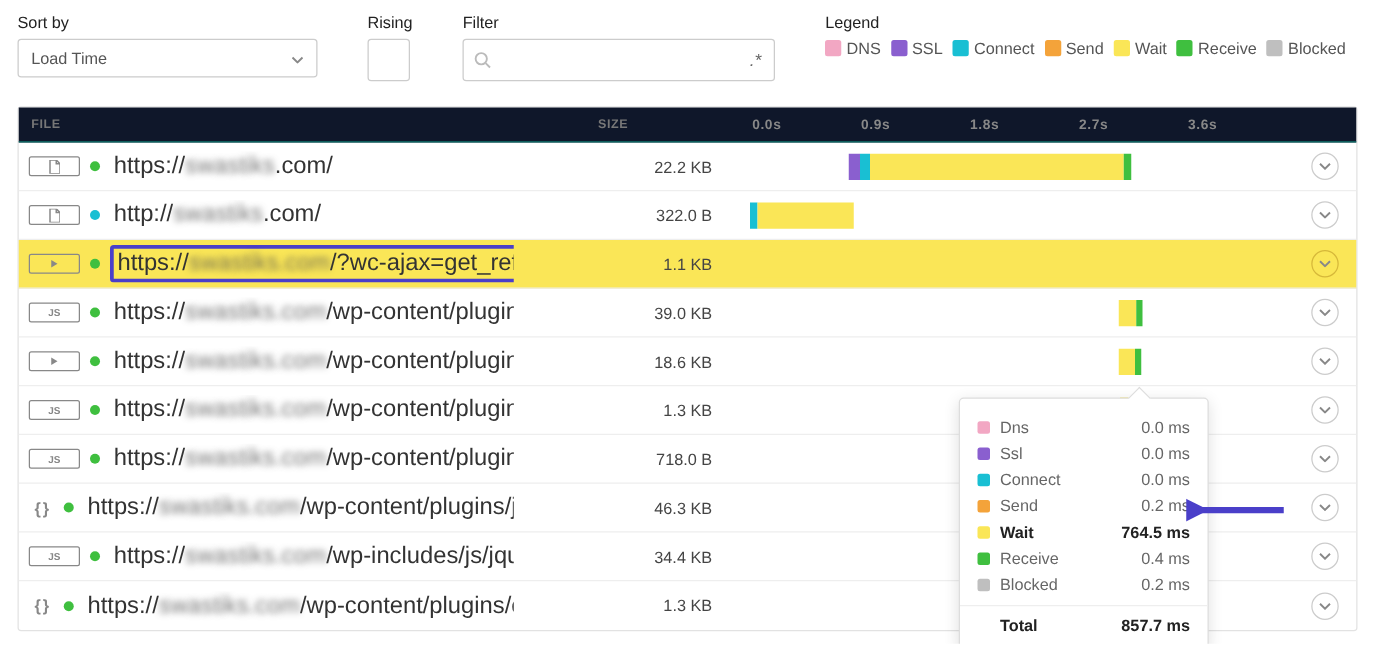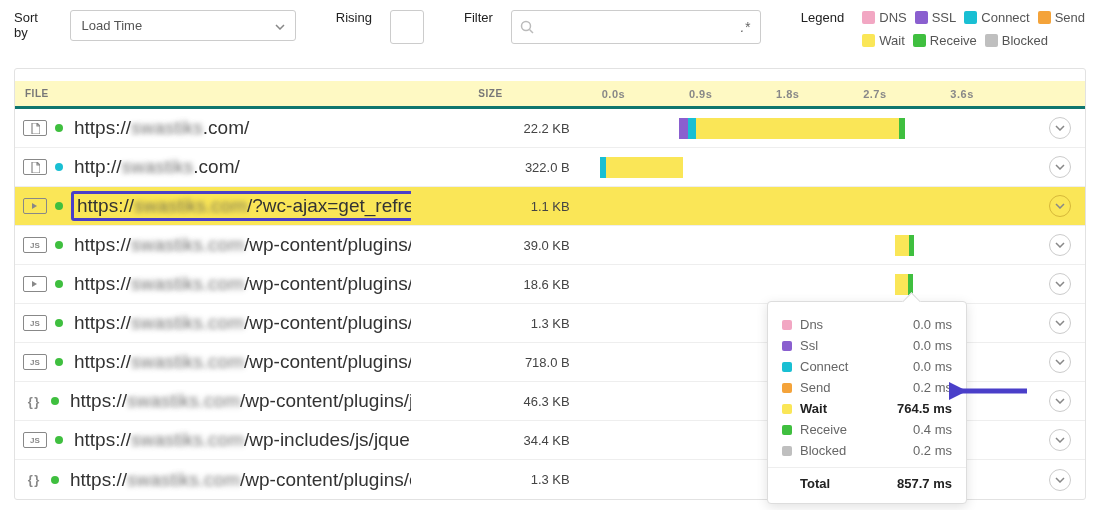--- a/index.html
+++ b/index.html
@@ -1,49 +1,49 @@
 <!DOCTYPE html>
 <html><head>
 <meta charset="utf-8">
 <style>
 * { box-sizing: border-box; margin: 0; padding: 0; font-family: -apple-system, BlinkMacSystemFont, "Segoe UI", Arial, sans-serif; }
 body { background: #fff; padding: 10px 14px; font-size: 13px; color: #333; width: 1100px; }
 
 
 .controls { display: flex; gap: 40px; align-items: flex-start; margin-bottom: 20px; }
-.ctrl-group { display: flex; gap: 18px; }
+.ctrl-group { display: flex; flex-direction: column; gap: 6px; }
 .ctrl-label { font-size: 13px; color: #222; }
 .select-box { display:flex; align-items:center; justify-content:space-between; border:1px solid #ccc; border-radius:3px; padding:7px 10px; width:240px; background:#fff; color:#555; cursor:pointer; }
 .select-box .chev { color:#888; }
 .rising-box { border:1px solid #ccc; border-radius:3px; width:34px; height:34px; background:#fff; cursor:pointer; }
 .filter-box { display:flex; align-items:center; border:1px solid #ccc; border-radius:3px; width:250px; height:34px; padding:0 8px; background:#fff; }
 .filter-box svg { flex:0 0 auto; }
 .filter-box input { flex:1; border:none; outline:none; font-size:13px; padding-left:6px; background:transparent; }
 .filter-star { color:#666; font-style:italic; font-size:14px; padding-right:2px; }
 
 .legend-items { display:flex; gap:8px; align-items:center; flex-wrap:wrap; }
 .leg { display:flex; align-items:center; gap:4px; font-size:13px; color:#555; }
 .sw { width:13px; height:13px; border-radius:2px; display:inline-block; }
 
 
 .grid { border:1px solid #e2e2e2; border-radius:3px; }
-.hdr { display:flex; background:#fef9c3; border-bottom:3px solid #0f766e; height:28px; align-items:center; font-size:10px; letter-spacing:.5px; color:#777; font-weight:600;margin-top:12px; }
+.hdr { display:flex; background:#0f172a; border-bottom:1px solid #0f766e; height:28px; align-items:center; font-size:10px; letter-spacing:.5px; color:#777; font-weight:600; }
 .col-file { width: 400px; padding-left:10px; }
 .col-size { width: 190px; text-align:center; padding-right:30px; }
 .col-tl { width: 440px; position:relative; display:flex; }
 .col-exp { width: 50px; }
 
 .tick { flex:1; text-align:left; font-size:11px; color:#888; position:relative; padding-left:2px; }
 
 .row { display:flex; align-items:center; height:39px; border-bottom:1px solid #eee; position:relative; }
 .row:last-child { border-bottom:none; }
 .row.hl { background:#fae657; }
 
 .file-cell { width:400px; display:flex; align-items:center; padding-left:8px; gap:8px; overflow:hidden; }
-.type-ic { width:24px; height:16px; border:1.5px solid #888; border-radius:2px; flex:0 0 auto; display:flex; align-items:center; justify-content:center; font-size:8px; font-weight:700; color:#888; }
+.type-ic { width:41px; height:16px; border:1.5px solid #888; border-radius:2px; flex:0 0 auto; display:flex; align-items:center; justify-content:center; font-size:8px; font-weight:700; color:#888; }
 .type-ic.braces { border:none; width:20px; font-size:13px; color:#888; letter-spacing:-1px; }
 .dot { width:8px; height:8px; border-radius:50%; flex:0 0 auto; }
 .url { font-size:19px; color:#333; white-space:nowrap; overflow:hidden; text-overflow:ellipsis; }
 .url .blur { color:transparent; text-shadow: 0 0 5px rgba(80,80,80,.8); }
 .url-wrap { padding:1px 3px; }
 .url-wrap.boxed { border:3px solid #4a3fc9; border-radius:3px; }
 
 .size-cell { width:190px; text-align:right; padding-right:30px; font-size:13px; color:#444; }
 
 .tl-cell { width:440px; position:relative; height:100%; }

